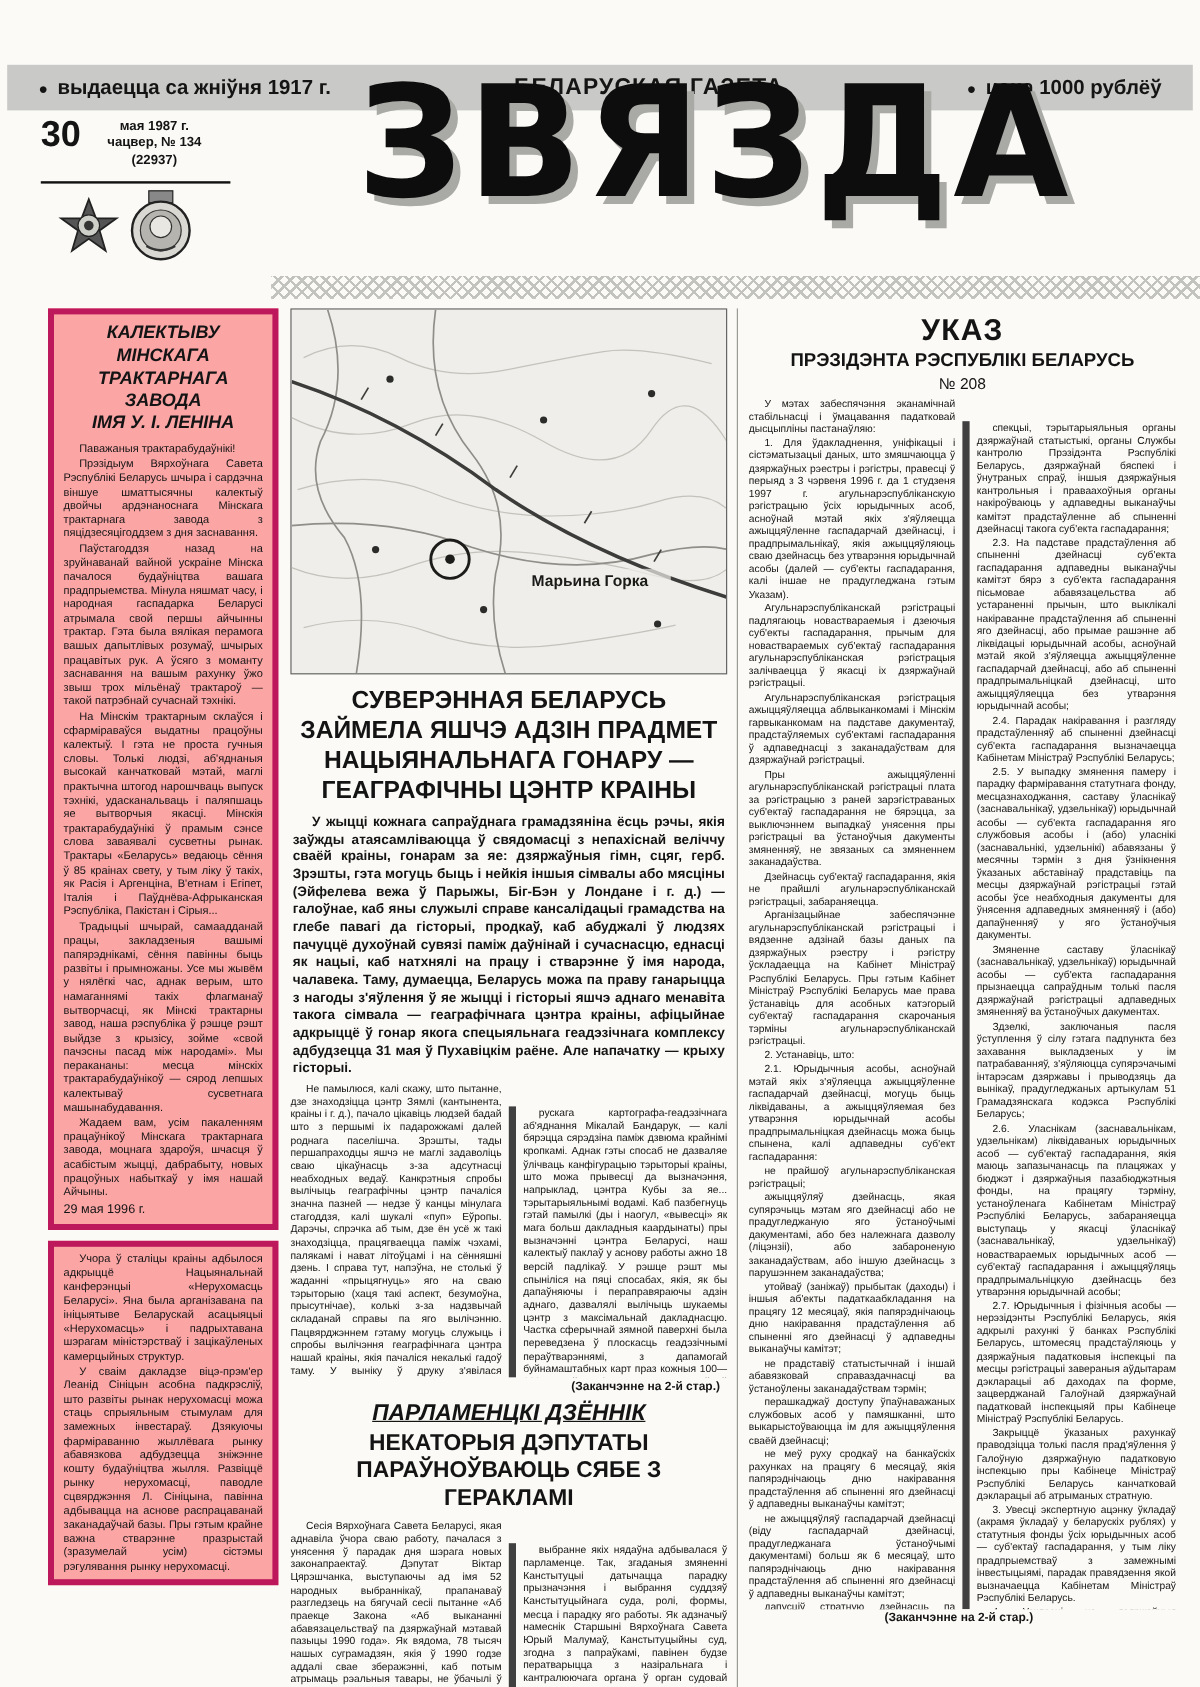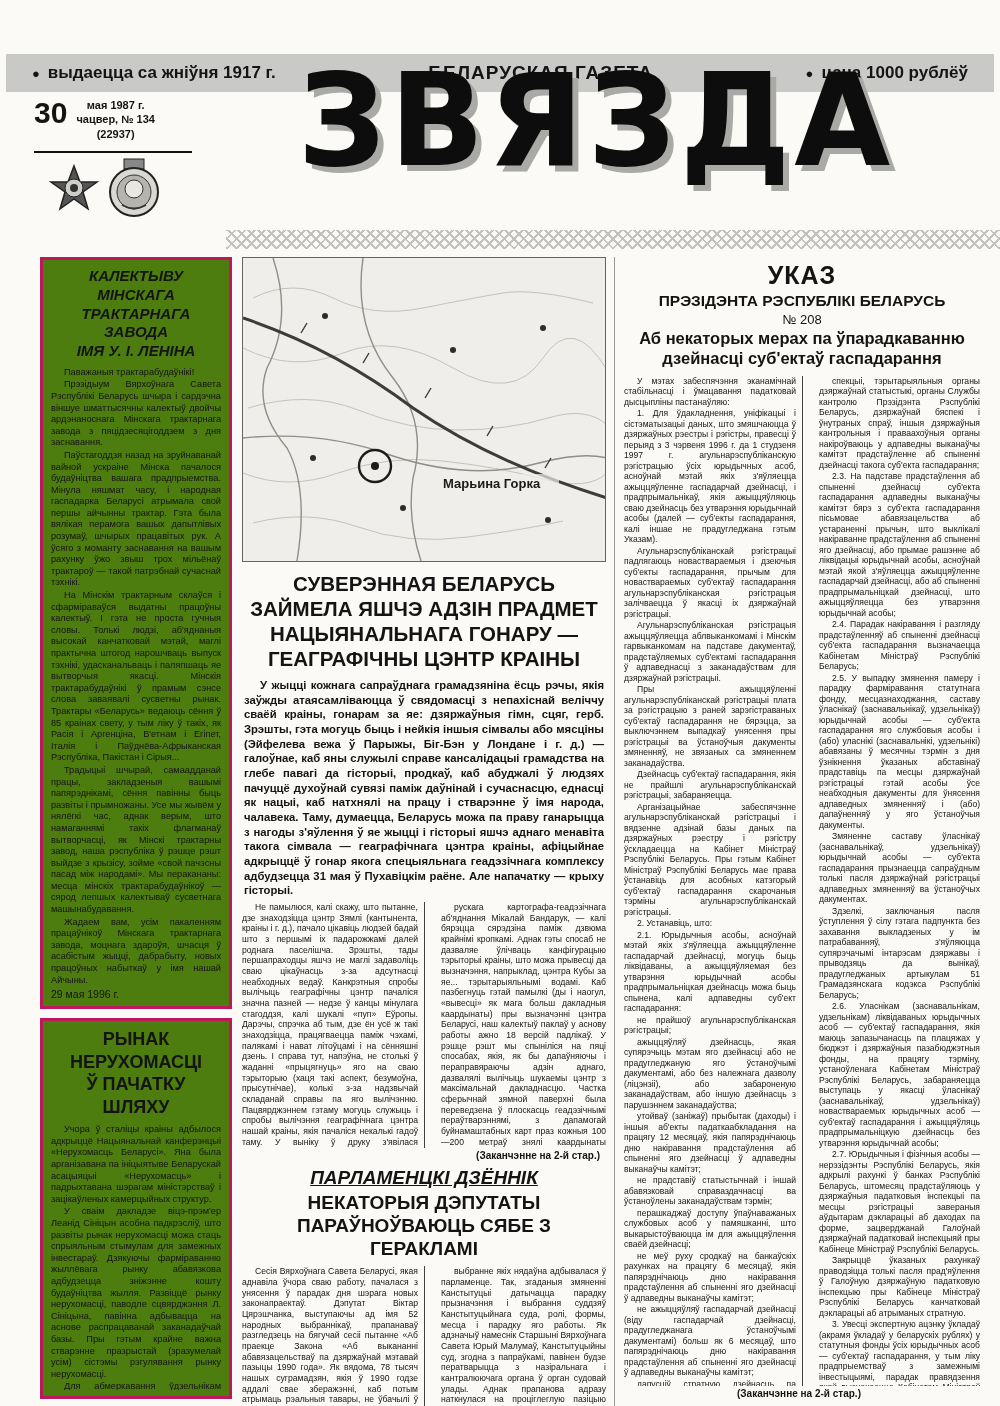--- a/index.html
+++ b/index.html
@@ -14,21 +14,21 @@
     margin:54px 6px 0 6px;height:38px;background:#c9c9c7;
     display:flex;align-items:center;justify-content:space-between;
     padding:0 26px;box-sizing:border-box;
   }
   .topstrip .cell{display:flex;align-items:center;gap:8px;font-weight:bold;font-size:17px;}
   .topstrip .bullet{font-size:13px;line-height:1;}
   .topstrip .center{font-size:19px;letter-spacing:1px;}
   
   .mastrow{position:relative;height:128px;}
   .dateblock{position:absolute;left:34px;top:6px;width:160px;}
-  .dateblock .row{display:flex;gap:9px;align-items:flex-start;}
+  .dateblock .row{display:flex;gap:22px;align-items:flex-start;}
   .dateblock .day{font-size:30px;font-weight:bold;line-height:1;}
   .dateblock .small{font-size:11px;font-weight:bold;line-height:1.3;text-align:center;}
   .dateblock .rule{border-bottom:2px solid #111;margin-top:10px;width:158px;}
   .medals{position:absolute;left:48px;top:66px;display:flex;gap:6px;align-items:flex-end;}
   .masttitle{
     position:absolute;left:196px;top:-34px;right:4px;text-align:center;
     font-family:"DejaVu Sans","Liberation Sans",sans-serif;
     font-size:124px;font-weight:bold;letter-spacing:4px;line-height:1;
     color:#0d0d0d;text-shadow:6px 6px 0 #a9a9a5;transform:scaleY(1.04);white-space:nowrap;
   }
@@ -38,37 +38,37 @@
       repeating-linear-gradient(45deg,#b9b9b5 0 2px,transparent 2px 7px),
       repeating-linear-gradient(-45deg,#b9b9b5 0 2px,transparent 2px 7px);
     opacity:.85;
   }
   
   .content{display:flex;padding:8px 12px 0 40px;box-sizing:border-box;}
   .colL{width:192px;flex:none;}
   .colM{width:382px;flex:none;padding:0 8px 0 10px;box-sizing:border-box;}
   .colR{width:366px;flex:none;border-left:1px solid #9a9a96;padding-left:9px;box-sizing:border-box;}
   
-  .box{border:3px solid #be185d;padding:5px 8px 6px 8px;background:#4d7c0f;}
+  .box{border:5px solid #be185d;padding:5px 8px 6px 8px;background:#fca5a5;}
   .box h2.it{font-style:italic;}
   .box h2{font-size:15px;font-weight:bold;text-align:center;margin:2px 0 6px 0;line-height:1.25;}
   .box.realty h2{font-size:18px;font-style:normal;}
   .box p, .cols p{margin:0 0 1px 0;text-align:justify;text-indent:13px;}
   .box .body{font-size:9.2px;line-height:1.26;}
   .sig{font-weight:bold;font-size:11px;text-align:center;margin-top:4px;line-height:1.3;}
   .sigdate{font-size:10.5px;margin-top:2px;}
   .clip{overflow:hidden;}
   
   .mapbox{border:1px solid #666;height:303px;background:#efeeea;overflow:hidden;}
   .geo h1{font-size:20.5px;font-weight:bold;text-align:center;line-height:1.22;margin:9px 2px 7px 2px;}
   .lead{font-weight:bold;font-size:11.3px;line-height:1.3;text-align:justify;text-indent:16px;margin:0 2px;}
   .cols{display:flex;margin-top:4px;}
   .cols .c{width:50%;box-sizing:border-box;font-size:8.6px;line-height:1.24;}
   .cols .c1{padding-right:6px;}
-  .cols .c2{border-left:1px solid #404040;padding-left:16px;}
+  .cols .c2{border-left:6px solid #404040;padding-left:6px;margin-top:20px;}
   .geo .cols{height:246px;overflow:hidden;}
   .contin{font-weight:bold;font-size:10px;text-align:right;margin:2px 6px 0 0;}
   .parl{margin-top:6px;}
   .kicker{font-style:italic;font-weight:bold;font-size:19px;text-align:center;text-decoration:underline;margin:4px 0 2px 0;}
   .parl h1{font-size:19px;font-weight:bold;text-align:center;line-height:1.2;margin:3px 0 6px 0;}
   .parl .cols{height:252px;overflow:hidden;}
   
   .decree h1{font-size:25px;font-weight:bold;text-align:center;margin:4px 0 2px 0;letter-spacing:1px;}
   .decree h3{font-size:15.5px;font-weight:bold;text-align:center;margin:0;}
   .decree .num{font-size:13px;text-align:center;margin:2px 0;}
@@ -138,25 +138,20 @@
           <p>Прэзідыум Вярхоўнага Савета Рэспублікі Беларусь шчыра і сардэчна віншуе шматтысячны калектыў двойчы ардэнаноснага Мінскага трактарнага завода з пяцідзесяцігоддзем з дня заснавання.</p>
           <p>Паўстагоддзя назад на зруйнаванай вайной ускраіне Мінска пачалося будаўніцтва вашага прадпрыемства. Мінула няшмат часу, і народная гаспадарка Беларусі атрымала свой першы айчынны трактар. Гэта была вялікая перамога вашых дапытлівых розумаў, шчырых працавітых рук. А ўсяго з моманту заснавання на вашым рахунку ўжо звыш трох мільёнаў трактароў — такой патрэбнай сучаснай тэхнікі.</p>
           <p>На Мінскім трактарным склаўся і сфарміраваўся выдатны працоўны калектыў. І гэта не проста гучныя словы. Толькі людзі, аб'яднаныя высокай канчатковай мэтай, маглі практычна штогод нарошчваць выпуск тэхнікі, удасканальваць і паляпшаць яе вытворчыя якасці. Мінскія трактарабудаўнікі ў прамым сэнсе слова заваявалі сусветны рынак. Трактары «Беларусь» ведаюць сёння ў 85 краінах свету, у тым ліку ў такіх, як Расія і Аргенціна, В'етнам і Егіпет, Італія і Паўднёва-Афрыканская Рэспубліка, Пакістан і Сірыя...</p>
           <p>Традыцыі шчырай, самаадданай працы, закладзеныя вашымі папярэднікамі, сёння павінны быць развіты і прымножаны. Усе мы жывём у нялёгкі час, аднак верым, што намаганнямі такіх флагманаў вытворчасці, як Мінскі трактарны завод, наша рэспубліка ў рэшце рэшт выйдзе з крызісу, зойме «свой пачэсны пасад між народамі». Мы перакананы: месца мінскіх трактарабудаўнікоў — сярод лепшых калектываў сусветнага машынабудавання.</p>
           <p>Жадаем вам, усім пакаленням працаўнікоў Мінскага трактарнага завода, моцнага здароўя, шчасця ў асабістым жыцці, дабрабыту, новых працоўных набыткаў у імя нашай Айчыны.</p>
         </div>
       <div class="sigdate">29 мая 1996 г.</div>
     </div>
 
     <div class="box realty" style="margin-top:9px;">
-      <h2>
-        <span>РЫНАК</span><br>
-        <span>НЕРУХОМАСЦІ</span><br>
-        <span>Ў ПАЧАТКУ ШЛЯХУ</span>
-      </h2>
       <div class="body clip" style="height:266px;">
           <p>Учора ў сталіцы краіны адбылося адкрыццё Нацыянальнай канферэнцыі «Нерухомасць Беларусі». Яна была арганізавана па ініцыятыве Беларускай асацыяцыі «Нерухомасць» і падрыхтавана шэрагам міністэрстваў і зацікаўленых камерцыйных структур.</p>
           <p>У сваім дакладзе віцэ-прэм'ер Леанід Сініцын асобна падкрэсліў, што развіты рынак нерухомасці можа стаць спрыяльным стымулам для замежных інвестараў. Дзякуючы фарміраванню жыллёвага рынку абавязкова адбудзецца зніжэнне кошту будаўніцтва жылля. Развіццё рынку нерухомасці, паводле сцвярджэння Л. Сініцына, павінна адбывацца на аснове распрацаванай заканадаўчай базы. Пры гэтым крайне важна стварэнне празрыстай (зразумелай усім) сістэмы рэгулявання рынку нерухомасці.</p>
           <p>Для абмеркавання ўдзельнікам канферэнцыі прапанаваны праект Канцэпцыі рынку нерухомасці Рэспублікі Беларусь.</p>
         </div>
 
     </div>
 
   </div>
 
@@ -225,24 +220,20 @@
           </div>
       </div>
 
     </div>
   </div>
 
   <div class="colR decree">
     <h1>УКАЗ</h1>
     <h3>ПРЭЗІДЭНТА РЭСПУБЛІКІ БЕЛАРУСЬ</h3>
     <div class="num">№ 208</div>
-    <div class="subject">
-      <span>Аб некаторых мерах па ўпарадкаванню</span><br>
-      <span>дзейнасці суб'ектаў гаспадарання</span>
-    </div>
     <div class="cols">
       <div class="c c1">
           <p>У мэтах забеспячэння эканамічнай стабільнасці і ўмацавання падатковай дысцыпліны пастанаўляю:</p>
           <p>1. Для ўдакладнення, уніфікацыі і сістэматызацыі даных, што змяшчаюцца ў дзяржаўных рэестры і рэгістры, правесці ў перыяд з 3 чэрвеня 1996 г. да 1 студзеня 1997 г. агульнарэспубліканскую рэгістрацыю ўсіх юрыдычных асоб, асноўнай мэтай якіх з'яўляецца ажыццяўленне гаспадарчай дзейнасці, і прадпрымальнікаў, якія ажыццяўляюць сваю дзейнасць без утварэння юрыдычнай асобы (далей — суб'екты гаспадарання, калі іншае не прадугледжана гэтым Указам).</p>
           <p>Агульнарэспубліканскай рэгістрацыі падлягаюць новаствараемыя і дзеючыя суб'екты гаспадарання, прычым для новаствараемых суб'ектаў гаспадарання агульнарэспубліканская рэгістрацыя залічваецца ў якасці іх дзяржаўнай рэгістрацыі.</p>
           <p>Агульнарэспубліканская рэгістрацыя ажыццяўляецца аблвыканкомамі і Мінскім гарвыканкомам на падставе дакументаў, прадстаўляемых суб'ектамі гаспадарання ў адпаведнасці з заканадаўствам для дзяржаўнай рэгістрацыі.</p>
           <p>Пры ажыццяўленні агульнарэспубліканскай рэгістрацыі плата за рэгістрацыю з раней зарэгістраваных суб'ектаў гаспадарання не бярэцца, за выключэннем выпадкаў унясення пры рэгістрацыі ва ўстаноўчыя дакументы змяненняў, не звязаных са змяненнем заканадаўства.</p>
           <p>Дзейнасць суб'ектаў гаспадарання, якія не прайшлі агульнарэспубліканскай рэгістрацыі, забараняецца.</p>
           <p>Арганізацыйнае забеспячэнне агульнарэспубліканскай рэгістрацыі і вядзенне адзінай базы даных па дзяржаўных рэестру і рэгістру ўскладаецца на Кабінет Міністраў Рэспублікі Беларусь. Пры гэтым Кабінет Міністраў Рэспублікі Беларусь мае права ўстанавіць для асобных катэгорый суб'ектаў гаспадарання скарочаныя тэрміны агульнарэспубліканскай рэгістрацыі.</p>
           <p>2. Устанавіць, што:</p>

